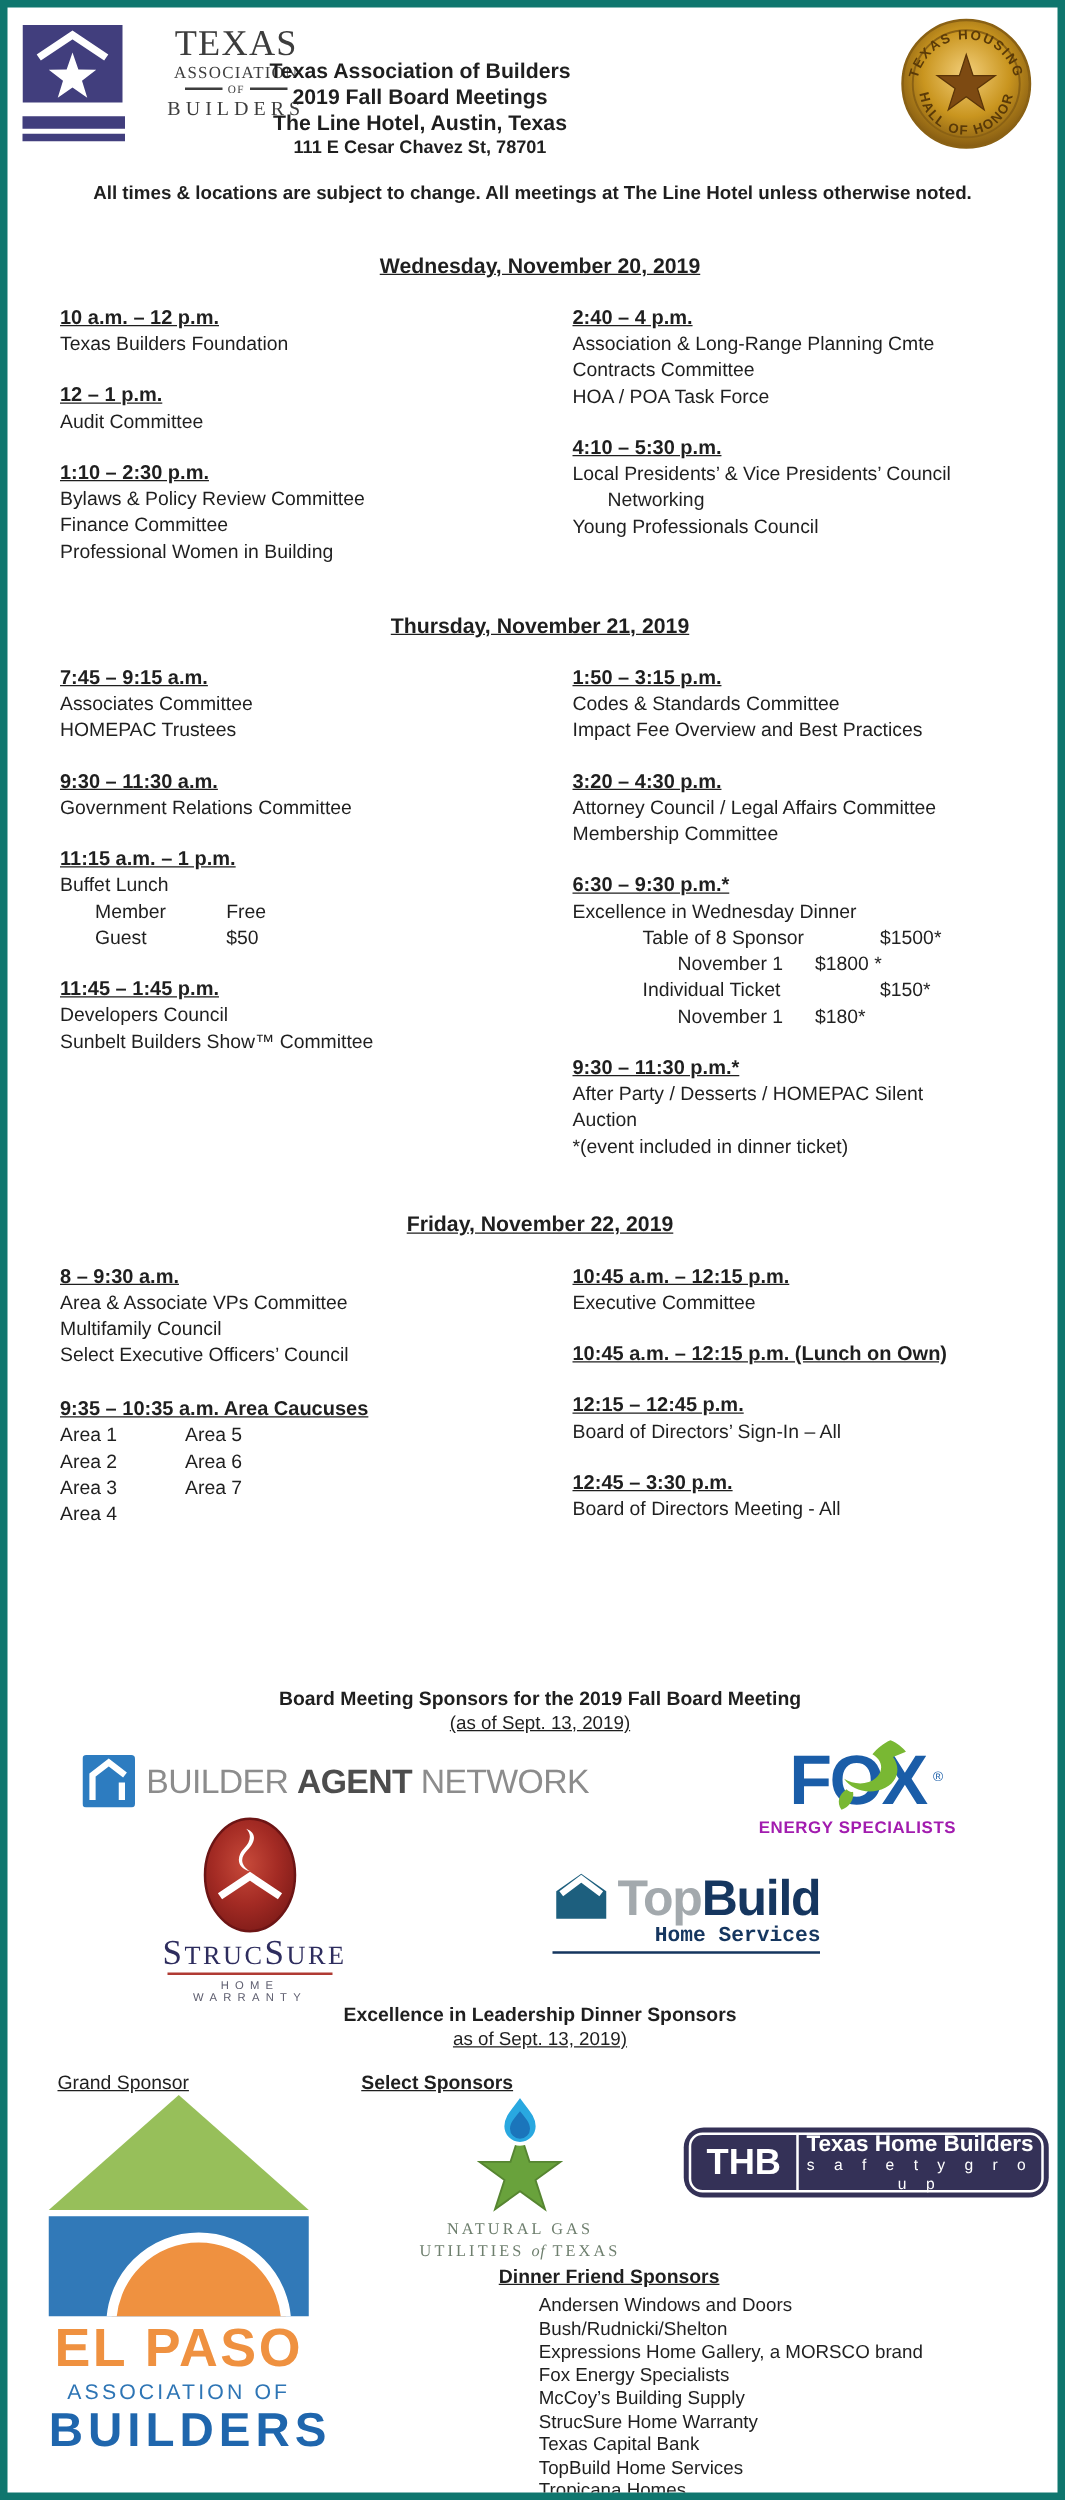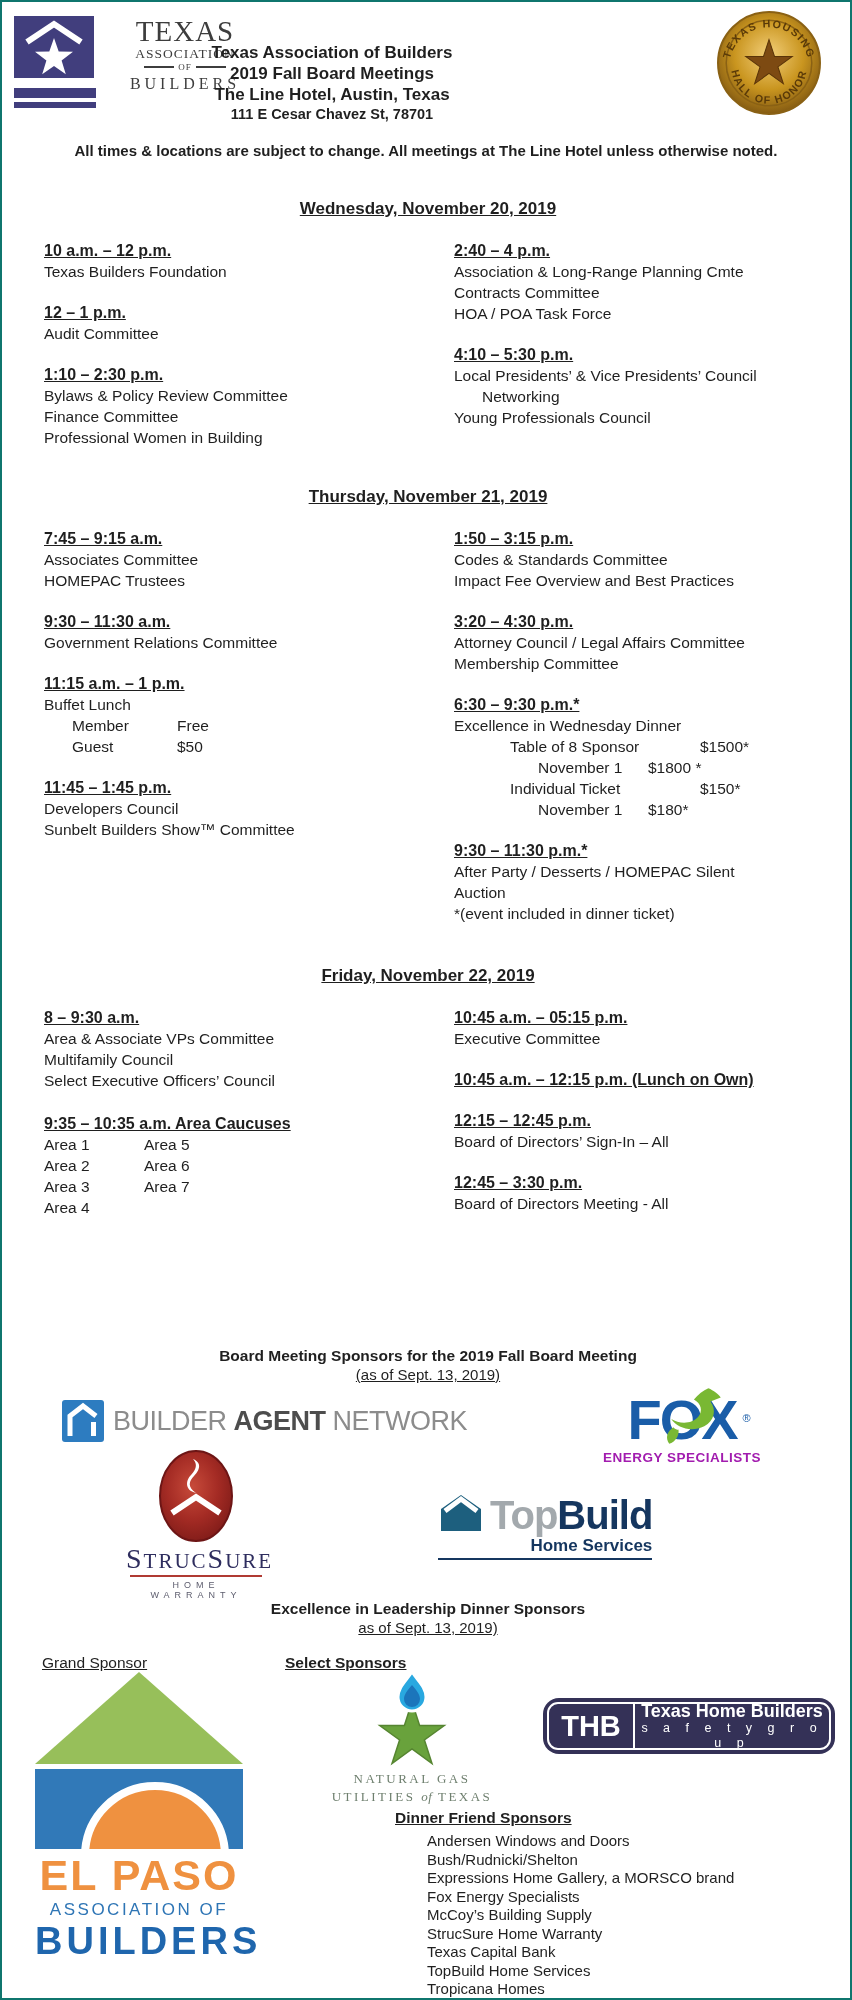--- a/index.html
+++ b/index.html
@@ -1,17 +1,17 @@
 <!DOCTYPE html>
 <html><head>
 <meta charset="utf-8">
 <style>
   html,body{margin:0;padding:0;background:#e8e8e8;}
   .page{position:relative;width:852px;height:2000px;margin:0 auto;background:#fff;
-    border:2px solid #0f766e;box-sizing:border-box;overflow:hidden;
+    border:6px solid #0f766e;box-sizing:border-box;overflow:hidden;
     font-family:"Liberation Sans",sans-serif;color:#1f1f1f;}
   .abs{position:absolute;}
 
   
   .tab-logo{left:12px;top:14px;display:flex;gap:10px;align-items:flex-start;}
   .tab-sq{width:82px;}
   .tab-bar1{width:82px;height:10px;background:#413e7d;margin-top:4px;}
   .tab-bar2{width:82px;height:6px;background:#413e7d;margin-top:4px;}
   .tab-words{font-family:"Liberation Serif",serif;color:#3d3d3d;width:158px;text-align:center;}
   .tab-w1{font-size:29px;line-height:30px;letter-spacing:1px;}
@@ -67,21 +67,21 @@
   .ss-name .big{font-size:28px;}
   .ss-rule{height:2px;background:#b03a33;margin:2px 4px 3px 4px;}
   .ss-tag{font-size:9px;letter-spacing:5px;color:#5d5d6e;}
 
   .topbuild{left:436px;top:1490px;}
   .tb-row{display:flex;align-items:flex-end;gap:6px;}
   .tb-words{font-size:40px;font-weight:bold;line-height:38px;letter-spacing:-1px;}
   .tb-top{color:#a3a9ad;}
   .tb-build{color:#15365f;}
   .tb-tag{color:#15365f;font-weight:bold;font-size:17px;text-align:right;
-    border-bottom:2px solid #15365f;padding-bottom:2px;margin-top:2px;}
+    border-bottom:2px solid #15365f;padding-bottom:2px;margin-top:2px;font-family:Liberation Mono, monospace;}
 
   .elpaso{left:33px;top:1670px;width:208px;text-align:center;}
   .ep-roof{width:0;height:0;margin:0 auto;border-left:104px solid transparent;
     border-right:104px solid transparent;border-bottom:92px solid #97bf5a;}
   .ep-body{position:relative;width:208px;height:80px;background:#3179b8;margin-top:5px;overflow:hidden;}
   .ep-sun{position:absolute;left:46px;top:13px;width:132px;height:132px;border-radius:50%;
     background:#ef9140;border:8px solid #fff;}
   .ep-l1{color:#ef9140;font-weight:bold;font-size:43px;line-height:48px;letter-spacing:2px;margin-top:2px;}
   .ep-l2{color:#2e75b5;font-size:17px;line-height:21px;letter-spacing:2.5px;}
   .ep-l3{color:#1f66ad;font-weight:bold;font-size:38px;line-height:42px;letter-spacing:4px;}
@@ -264,21 +264,21 @@
           <div class="session gap">
             <div class="s-time">9:35 – 10:35 a.m. Area Caucuses</div>
             <div class="s-line"><span class="c1" style="min-width: 100px;">Area 1</span><span>Area 5</span></div>
             <div class="s-line"><span class="c1" style="min-width: 100px;">Area 2</span><span>Area 6</span></div>
             <div class="s-line"><span class="c1" style="min-width: 100px;">Area 3</span><span>Area 7</span></div>
             <div class="s-line"><span class="c1">Area 4</span></div>
           </div>
         </div>
         <div class="day-col right">
           <div class="session">
-            <div class="s-time">10:45 a.m. – 05:15 p.m.</div>
+            <div class="s-time">10:45 a.m. – 12:15 p.m.</div>
             <div class="s-line"><span class="c1">Executive Committee</span></div>
           </div>
           <div class="session">
             <div class="s-time">10:45 a.m. – 12:15 p.m. (Lunch on Own)</div>
           </div>
           <div class="session">
             <div class="s-time">12:15 – 12:45 p.m.</div>
             <div class="s-line"><span class="c1">Board of Directors’ Sign-In – All</span></div>
           </div>
           <div class="session">

